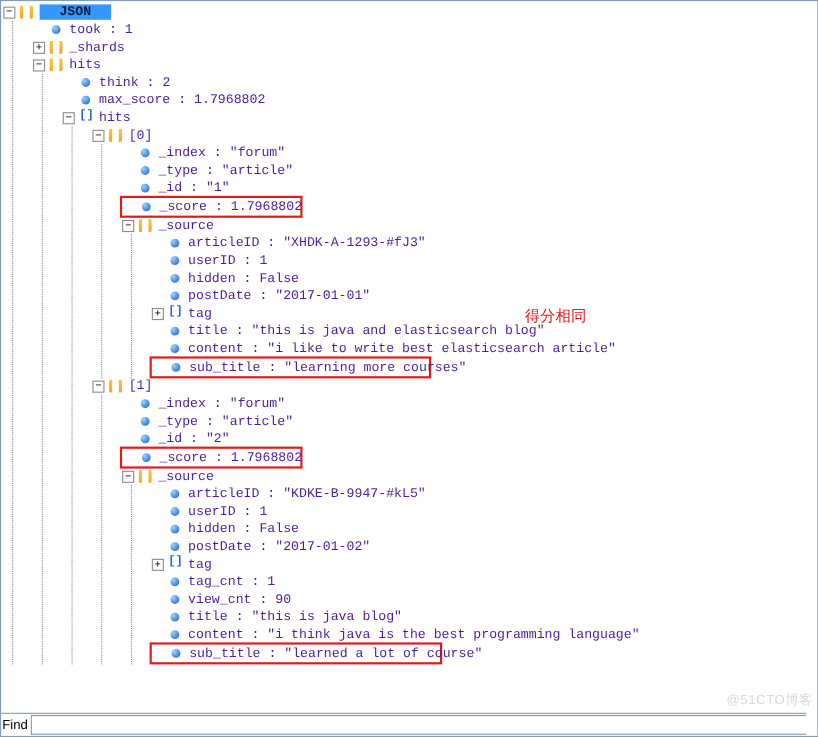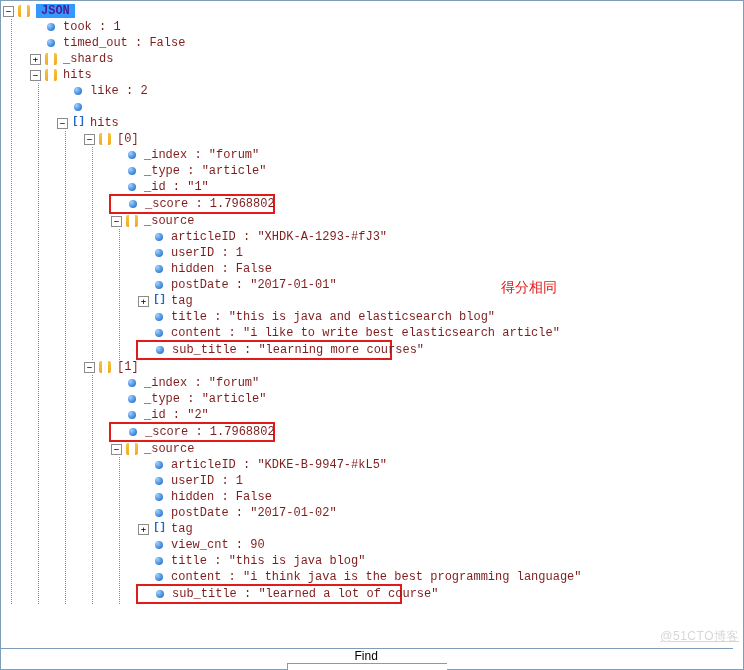--- a/index.html
+++ b/index.html
@@ -25,21 +25,20 @@
   }
   .find-bar {
     position: absolute;
     left: 0; right: 10px; bottom: 0;
     height: 20px;
     display: flex;
     align-items: center;
     border-top: 1px solid #7f9db9;
     font-family: Arial, sans-serif;
     font-size: 12px;
-    flex-direction: column;
   }
   .find-bar .find-label {
     width: 26px;
     padding-left: 1px;
   }
   .find-bar input {
     flex: 1;
     height: 18px;
     border: 1px solid #7f9db9;
     border-right: none;
@@ -105,26 +104,26 @@
     content:"[]"; color:#2668c6; font-weight:bold; font-size:11px;
     position:absolute; left:0; top:-2px;
   }
   .ic-val::before {
     content:""; position:absolute; left:2px; top:2px;
     width:8px; height:8px; border-radius:50%;
     background: radial-gradient(circle at 30% 30%, #9cd0ff, #3a80d8 70%);
   }
 
   .label {
-    color: #7f1d1d;
+    color: #4c1d95;
   }
   .root-badge {
     background: #3399ff;
-    color: #4c1d95;
-    padding: 0 5px;
+    color: #0f172a;
+    padding: 0 18px;
     font-weight: bold;
   }
   .hl {
     border: 2px solid #e11a1a;
     padding: 0 1px;
     margin: -1px 17px -1px -2px;
   }
 
   .annotation {
     position: absolute;
@@ -133,73 +132,68 @@
     font-size: 14px;
   }
   .watermark {
     position: absolute;
     right: 4px; bottom: 24px;
     color: rgba(140,140,140,0.35);
     font-family: Arial, sans-serif;
     font-size: 12px;
     letter-spacing: 0.5px;
     pointer-events: none;
-    text-decoration: underline;
   }
 </style>
 </head>
 <body>
 
 <div class="viewer">
   <div class="tree-area">
 
-    <div class="annotation" style="left:500px; top:278px;">得分相同</div>
+    <div class="annotation" style="left:476px; top:278px;">得分相同</div>
 
     <div class="node">
       <div class="row">
         <span class="toggle">−</span>
         <span class="icon ic-obj"></span>
         <span class="root-badge">JSON</span>
       </div>
       <div class="children">
 
         <div class="row">
           <span class="toggle blank"></span>
           <span class="icon ic-val"></span>
           <span class="label"><span>took</span> : <span>1</span></span>
         </div>
 
-        <div class="row">
-          <span class="toggle blank"></span>
-          <span class="icon ic-val"></span>
-          <span class="label"><span>timed_out</span> : <span>False</span></span>
-        </div>
 
         <div class="row">
           <span class="toggle">+</span>
           <span class="icon ic-obj"></span>
           <span class="label">_shards</span>
         </div>
 
         <div class="node">
           <div class="row">
             <span class="toggle">−</span>
             <span class="icon ic-obj"></span>
             <span class="label">hits</span>
           </div>
           <div class="children">
 
             <div class="row">
               <span class="toggle blank"></span>
               <span class="icon ic-val"></span>
-              <span class="label"><span>like</span> : <span>2</span></span>
+              <span class="label"><span>think</span> : <span>2</span></span>
             </div>
             <div class="row">
               <span class="toggle blank"></span>
               <span class="icon ic-val"></span>
+              <span class="label"><span>max_score</span> : <span>1.7968802</span></span>
             </div>
 
             <div class="node">
               <div class="row">
                 <span class="toggle">−</span>
                 <span class="icon ic-arr"></span>
                 <span class="label">hits</span>
               </div>
               <div class="children">
 
@@ -339,20 +333,25 @@
                             <span class="label"><span>postDate</span> : <span>"2017-01-02"</span></span>
                           </div>
                         <div class="row">
                             <span class="toggle">+</span>
                             <span class="icon ic-arr"></span>
                             <span class="label">tag</span>
                           </div>
                         <div class="row">
                             <span class="toggle blank"></span>
                             <span class="icon ic-val"></span>
+                            <span class="label"><span>tag_cnt</span> : <span>1</span></span>
+                          </div>
+                        <div class="row">
+                            <span class="toggle blank"></span>
+                            <span class="icon ic-val"></span>
                             <span class="label"><span>view_cnt</span> : <span>90</span></span>
                           </div>
                         <div class="row">
                             <span class="toggle blank"></span>
                             <span class="icon ic-val"></span>
                             <span class="label"><span>title</span> : <span>"this is java blog"</span></span>
                           </div>
                         <div class="row">
                             <span class="toggle blank"></span>
                             <span class="icon ic-val"></span>

